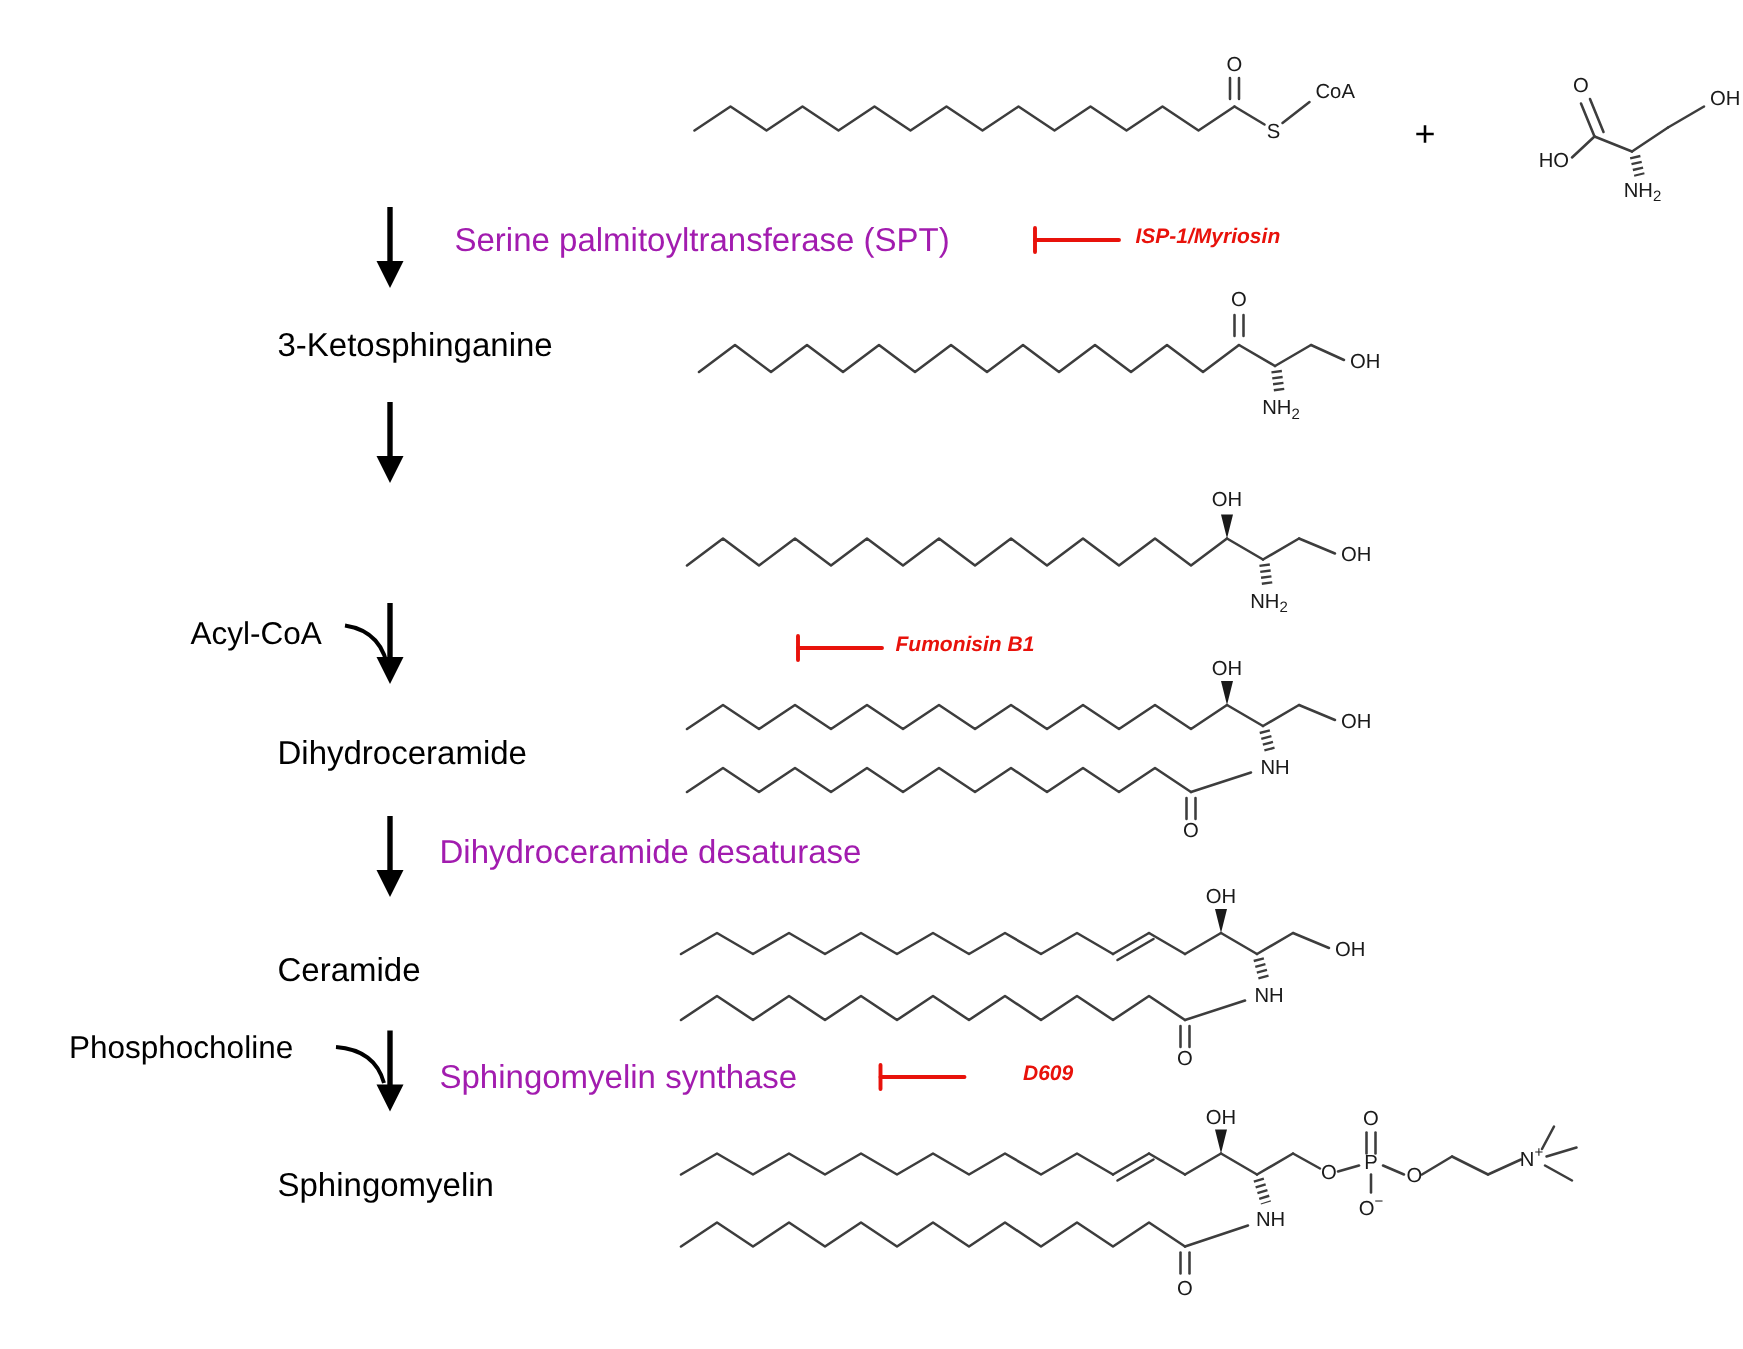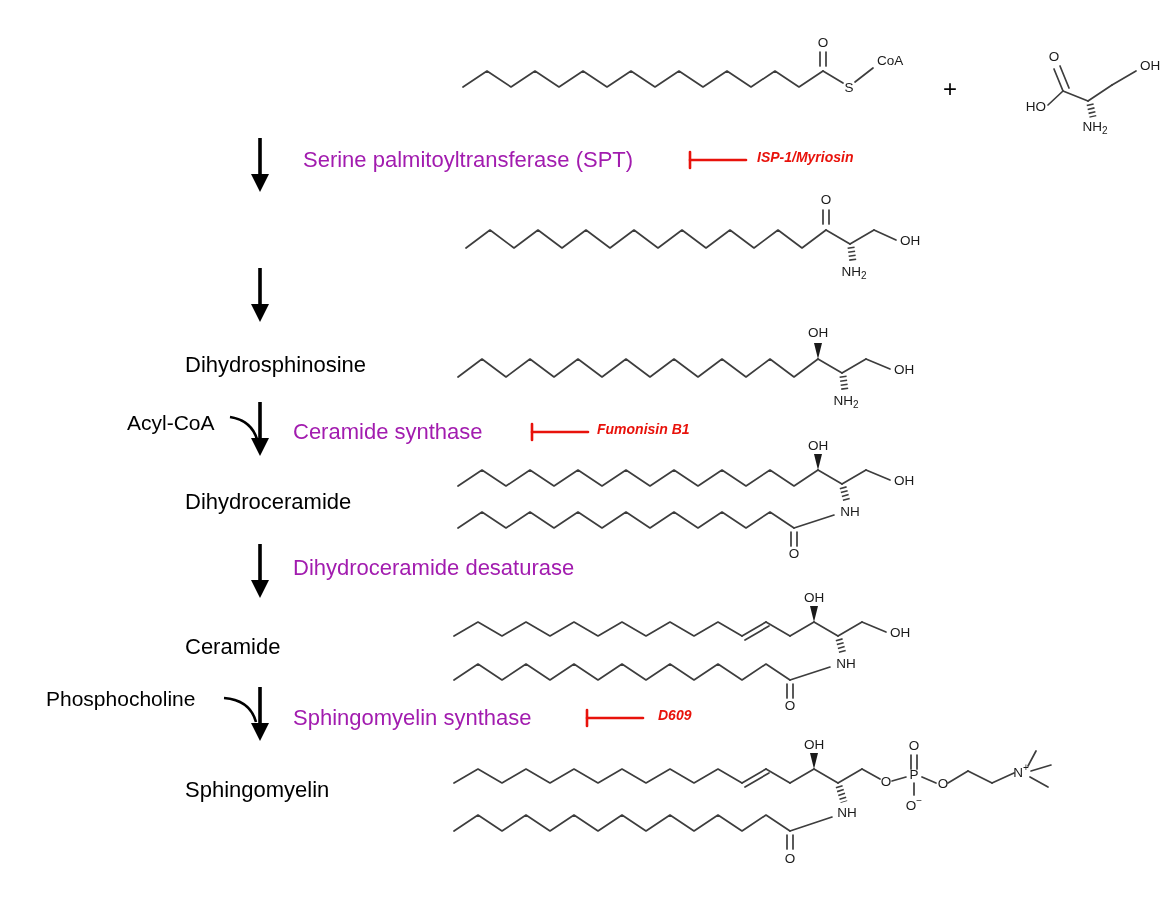--- a/index.html
+++ b/index.html
@@ -62,20 +62,21 @@
     <line class="arrow-line" x1="13" y1="3" x2="13" y2="41"></line>
     <polygon class="arrow-head" points="4,39 22,39 13,57"></polygon>
   </svg>
   <div class="abs enzyme" style="left:303px;top:147px">Serine palmitoyltransferase (SPT)</div>
   <svg class="abs" style="left:686px;top:150px" width="64" height="20" viewBox="0 0 64 20">
     <line class="inhib" x1="4" y1="2" x2="4" y2="18"></line>
     <line class="inhib" x1="4" y1="10" x2="60" y2="10"></line>
   </svg>
   <div class="abs inhibitor-label" style="left:757px;top:149px">ISP-1/Myriosin</div>
 
+  <div class="abs compound" style="left:185px;top:217px">3-Ketosphinganine</div>
 
   <svg class="abs" style="left:460px;top:190px" width="480" height="95" viewBox="0 0 480 95">
     <g>
       <polyline class="bond" points="6,58 30,40 54,58 78,40 102,58 126,40 150,58 174,40 198,58 222,40 246,58 270,40 294,58 318,40 342,58 366,40"></polyline>
       <line class="bond" x1="363" y1="34" x2="363" y2="20"></line>
       <line class="bond" x1="369" y1="34" x2="369" y2="20"></line>
       <line class="bond" x1="366" y1="40" x2="390" y2="54"></line>
       <line class="hash" x1="391" y1="57" x2="393" y2="72"></line>
       <line class="bond" x1="390" y1="54" x2="414" y2="40"></line>
       <line class="bond" x1="414" y1="40" x2="436" y2="50"></line>
@@ -83,21 +84,20 @@
     <text class="atom" x="366" y="14" text-anchor="middle">O</text>
     <text class="atom" x="394" y="86" text-anchor="middle"><tspan>NH</tspan><tspan class="sub" dy="3">2</tspan></text>
     <text class="atom" x="440" y="55">OH</text>
   </svg>
 
   <svg class="abs" style="left:247px;top:265px" width="26" height="58" viewBox="0 0 26 58">
     <line class="arrow-line" x1="13" y1="3" x2="13" y2="41"></line>
     <polygon class="arrow-head" points="4,39 22,39 13,57"></polygon>
   </svg>
 
-  <div class="abs compound" style="left:185px;top:352px">Dihydrosphinosine</div>
 
   <svg class="abs" style="left:452px;top:315px" width="490" height="100" viewBox="0 0 490 100">
     <g>
       <polyline class="bond" points="6,62 30,44 54,62 78,44 102,62 126,44 150,62 174,44 198,62 222,44 246,62 270,44 294,62 318,44 342,62 366,44"></polyline>
       <polygon class="wedge" points="366,44 362,28 370,28"></polygon>
       <line class="bond" x1="366" y1="44" x2="390" y2="58"></line>
       <line class="hash" x1="391" y1="61" x2="393" y2="76"></line>
       <line class="bond" x1="390" y1="58" x2="414" y2="44"></line>
       <line class="bond" x1="414" y1="44" x2="438" y2="54"></line>
     </g>
@@ -107,21 +107,20 @@
   </svg>
 
   <div class="abs cofactor" style="left:127px;top:411px">Acyl-CoA</div>
   <svg class="abs" style="left:226px;top:407px" width="40" height="46" viewBox="0 0 40 46">
     <path class="curve" d="M 4,10 Q 30,14 33,42"></path>
   </svg>
   <svg class="abs" style="left:247px;top:399px" width="26" height="58" viewBox="0 0 26 58">
     <line class="arrow-line" x1="13" y1="3" x2="13" y2="41"></line>
     <polygon class="arrow-head" points="4,39 22,39 13,57"></polygon>
   </svg>
-  <div class="abs enzyme" style="left:293px;top:419px">Ceramide synthase</div>
   <svg class="abs" style="left:528px;top:422px" width="64" height="20" viewBox="0 0 64 20">
     <line class="inhib" x1="4" y1="2" x2="4" y2="18"></line>
     <line class="inhib" x1="4" y1="10" x2="60" y2="10"></line>
   </svg>
   <div class="abs inhibitor-label" style="left:597px;top:421px">Fumonisin B1</div>
 
   <div class="abs compound" style="left:185px;top:489px">Dihydroceramide</div>
 
   <svg class="abs" style="left:452px;top:440px" width="500" height="122" viewBox="0 0 500 122">
     <g>
@@ -179,21 +178,21 @@
   </svg>
   <svg class="abs" style="left:247px;top:684px" width="26" height="58" viewBox="0 0 26 58">
     <line class="arrow-line" x1="13" y1="3" x2="13" y2="41"></line>
     <polygon class="arrow-head" points="4,39 22,39 13,57"></polygon>
   </svg>
   <div class="abs enzyme" style="left:293px;top:705px">Sphingomyelin synthase</div>
   <svg class="abs" style="left:583px;top:708px" width="64" height="20" viewBox="0 0 64 20">
     <line class="inhib" x1="4" y1="2" x2="4" y2="18"></line>
     <line class="inhib" x1="4" y1="10" x2="60" y2="10"></line>
   </svg>
-  <div class="abs inhibitor-label" style="left:658px;top:707px">D609</div>
+  <div class="abs inhibitor-label" style="left:682px;top:707px">D609</div>
 
   <div class="abs compound" style="left:185px;top:777px">Sphingomyelin</div>
 
   <svg class="abs" style="left:448px;top:735px" width="710" height="142" viewBox="0 0 710 142">
     <g>
       <polyline class="bond" points="6,48 30,34 54,48 78,34 102,48 126,34 150,48 174,34 198,48 222,34 246,48 270,34 294,48"></polyline>
       <line class="bond" x1="294" y1="48" x2="318" y2="34"></line>
       <line class="bond" x1="297" y1="52" x2="321" y2="38"></line>
       <line class="bond" x1="318" y1="34" x2="342" y2="48"></line>
       <line class="bond" x1="342" y1="48" x2="366" y2="34"></line>

